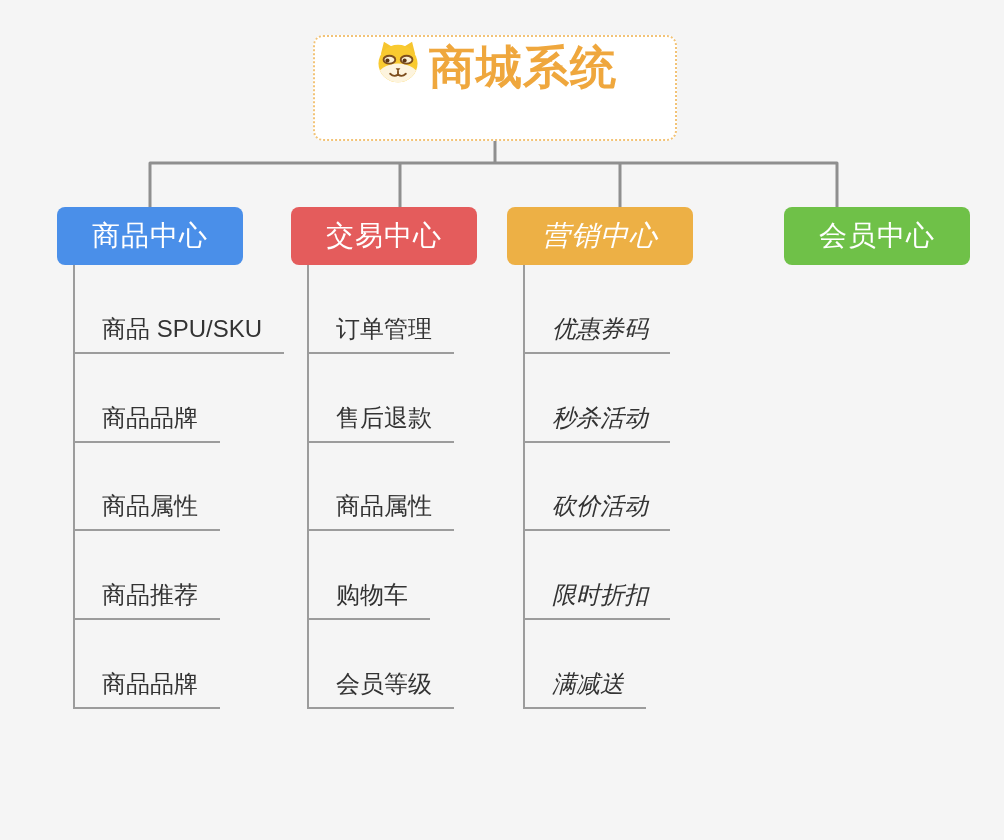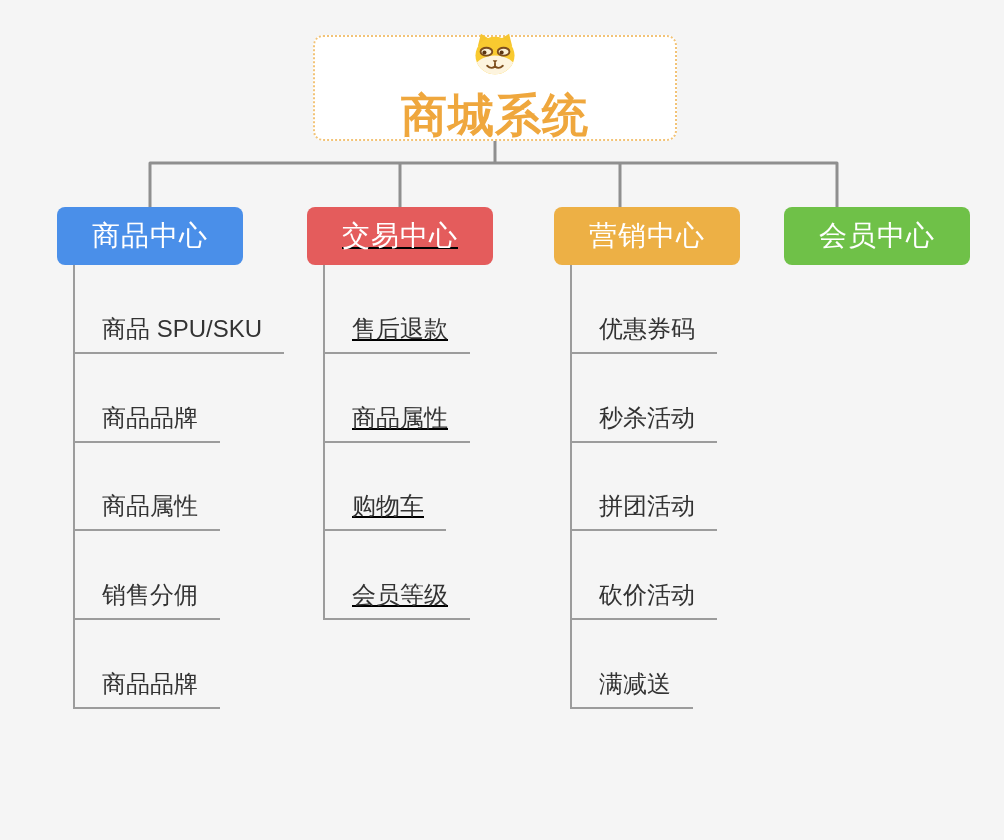--- a/index.html
+++ b/index.html
@@ -23,24 +23,23 @@
   
   .root-node {
     position: absolute;
     left: 313px; top: 35px;
     width: 364px; height: 106px;
     background: #ffffff;
     border: 2px dotted var(--root-border);
     border-radius: 10px;
     box-sizing: border-box;
     display: flex;
-    align-items: center;
+    align-items: flex-start;
     justify-content: center;
     gap: 6px;
-    flex-direction: column;
   }
   .root-title {
     font-size: 46px;
     font-weight: 600;
     color: var(--root-text);
     letter-spacing: 1px;
     white-space: nowrap;
   }
   .root-icon { width: 50px; height: 50px; flex: 0 0 auto; }
 
@@ -52,22 +51,22 @@
     color: var(--connector);
   }
 
   
   .branch {
     position: absolute;
     top: 207px;
     width: 230px;
   }
   .branch-0 { left: 57px; }
-  .branch-1 { left: 307px; text-decoration: underline; }
-  .branch-2 { left: 554px; }
+  .branch-1 { left: 291px; }
+  .branch-2 { left: 507px; font-style: italic; }
   .branch-3 { left: 784px; }
 
   .branch-header {
     width: 186px; height: 58px;
     border-radius: 8px;
     display: flex;
     align-items: center;
     justify-content: center;
     color: #ffffff;
     font-size: 28px;
@@ -132,31 +131,34 @@
       <div class="child">
           <span class="child-label">商品 SPU/SKU</span>
         </div>
       <div class="child">
           <span class="child-label">商品品牌</span>
         </div>
       <div class="child">
           <span class="child-label">商品属性</span>
         </div>
       <div class="child">
-          <span class="child-label">销售分佣</span>
+          <span class="child-label">商品推荐</span>
         </div>
       <div class="child">
           <span class="child-label">商品品牌</span>
         </div>
     </div>
   </div>
 
   <div class="branch branch-1">
     <div class="branch-header" style="background: rgb(228, 92, 92);">交易中心</div>
     <div class="children">
+      <div class="child">
+          <span class="child-label">订单管理</span>
+        </div>
       <div class="child">
           <span class="child-label">售后退款</span>
         </div>
       <div class="child">
           <span class="child-label">商品属性</span>
         </div>
       <div class="child">
           <span class="child-label">购物车</span>
         </div>
       <div class="child">
@@ -168,24 +170,24 @@
   <div class="branch branch-2">
     <div class="branch-header" style="background: rgb(237, 176, 69);">营销中心</div>
     <div class="children">
       <div class="child">
           <span class="child-label">优惠券码</span>
         </div>
       <div class="child">
           <span class="child-label">秒杀活动</span>
         </div>
       <div class="child">
-          <span class="child-label">拼团活动</span>
+          <span class="child-label">砍价活动</span>
         </div>
       <div class="child">
-          <span class="child-label">砍价活动</span>
+          <span class="child-label">限时折扣</span>
         </div>
       <div class="child">
           <span class="child-label">满减送</span>
         </div>
     </div>
   </div>
 
   <div class="branch branch-3">
     <div class="branch-header" style="background: rgb(111, 193, 72);">会员中心</div>
   </div>

